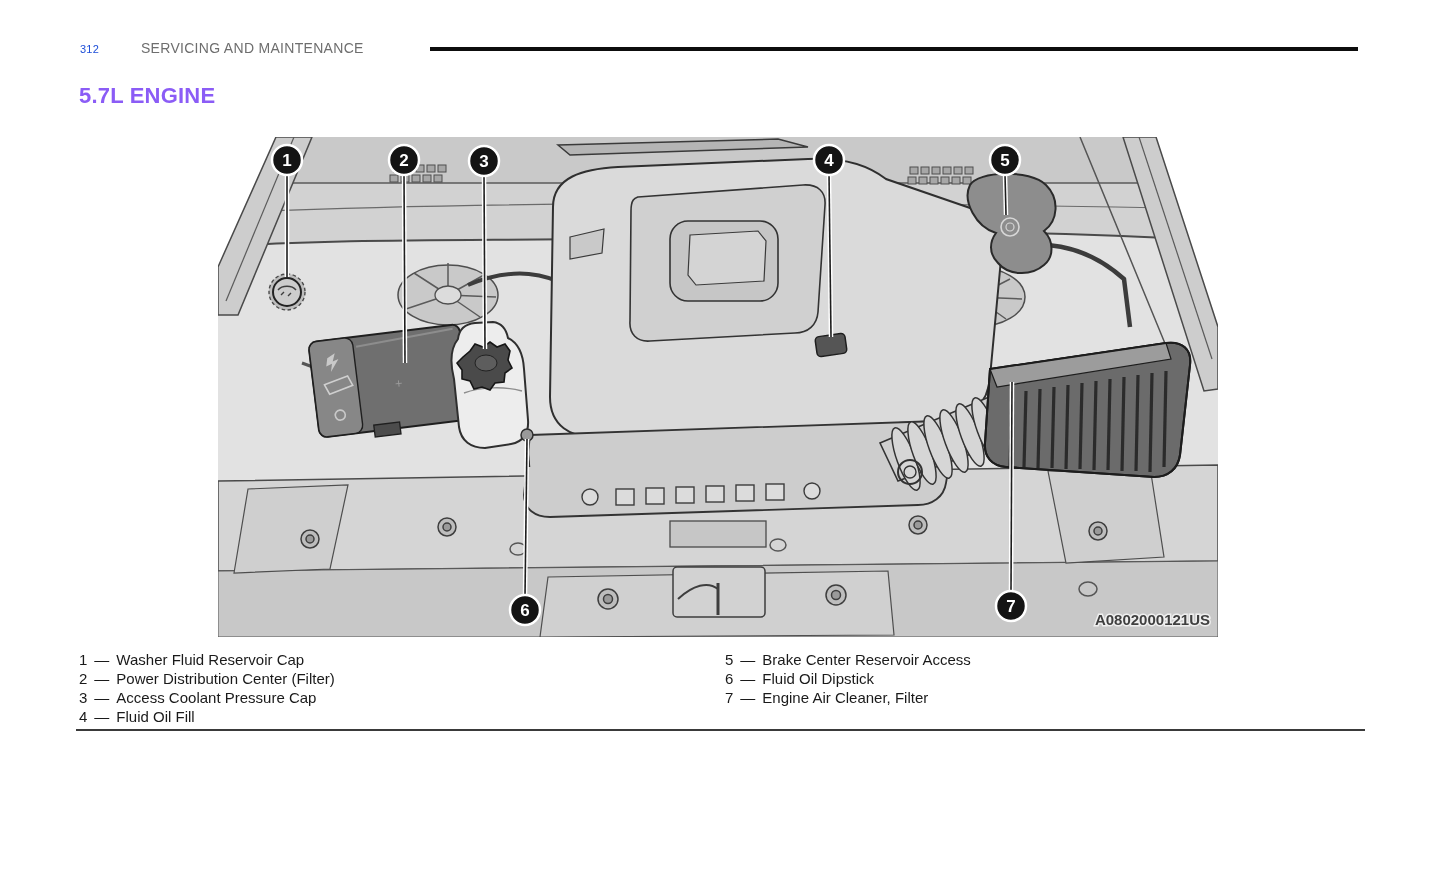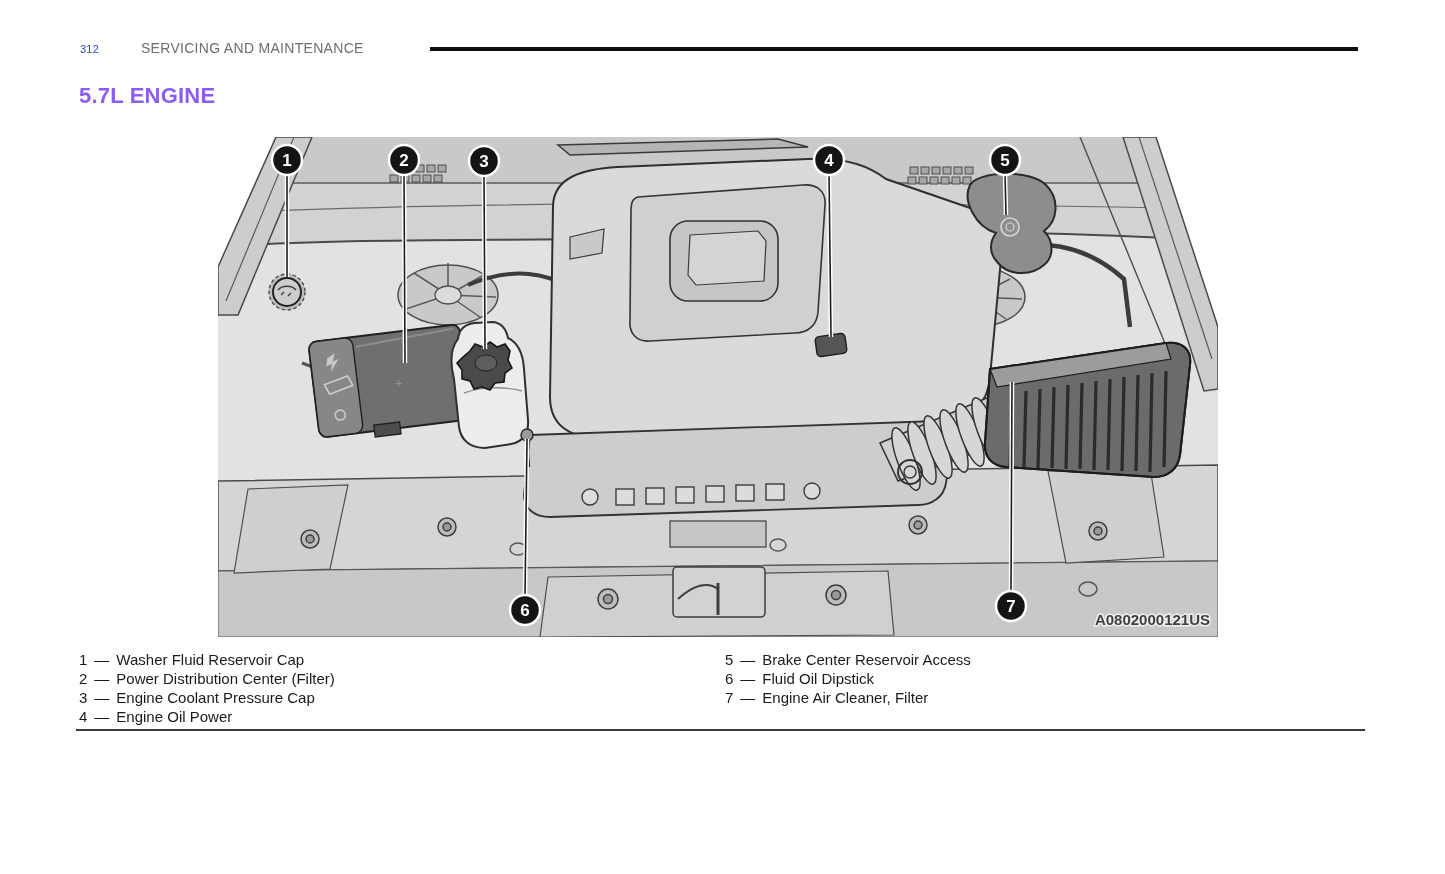--- a/index.html
+++ b/index.html
@@ -311,22 +311,22 @@
         <circle cx="793" cy="469" r="15" fill="#141414" stroke="#ffffff" stroke-width="2.5"></circle>
         <text class="callout-num" x="793" y="475">7</text>
       </g>
     </svg>
   </div>
 
   <div class="legend">
     <ul class="col-left">
       <li class="legend-item"><span class="num">1</span><span class="dash">—</span><span class="lbl">Washer Fluid Reservoir Cap</span></li>
       <li class="legend-item"><span class="num">2</span><span class="dash">—</span><span class="lbl">Power Distribution Center (Filter)</span></li>
-      <li class="legend-item"><span class="num">3</span><span class="dash">—</span><span class="lbl">Engine Coolant Pressure Cap</span></li>
-      <li class="legend-item"><span class="num">4</span><span class="dash">—</span><span class="lbl">Engine Oil Power</span></li>
+      <li class="legend-item"><span class="num">3</span><span class="dash">—</span><span class="lbl">Access Coolant Pressure Cap</span></li>
+      <li class="legend-item"><span class="num">4</span><span class="dash">—</span><span class="lbl">Fluid Oil Fill</span></li>
     </ul>
     <ul class="col-right">
       <li class="legend-item"><span class="num">5</span><span class="dash">—</span><span class="lbl">Brake Center Reservoir Access</span></li>
       <li class="legend-item"><span class="num">6</span><span class="dash">—</span><span class="lbl">Fluid Oil Dipstick</span></li>
       <li class="legend-item"><span class="num">7</span><span class="dash">—</span><span class="lbl">Engine Air Cleaner, Filter</span></li>
     </ul>
   </div>
 
   <div class="footer-rule"></div>
 </div>

